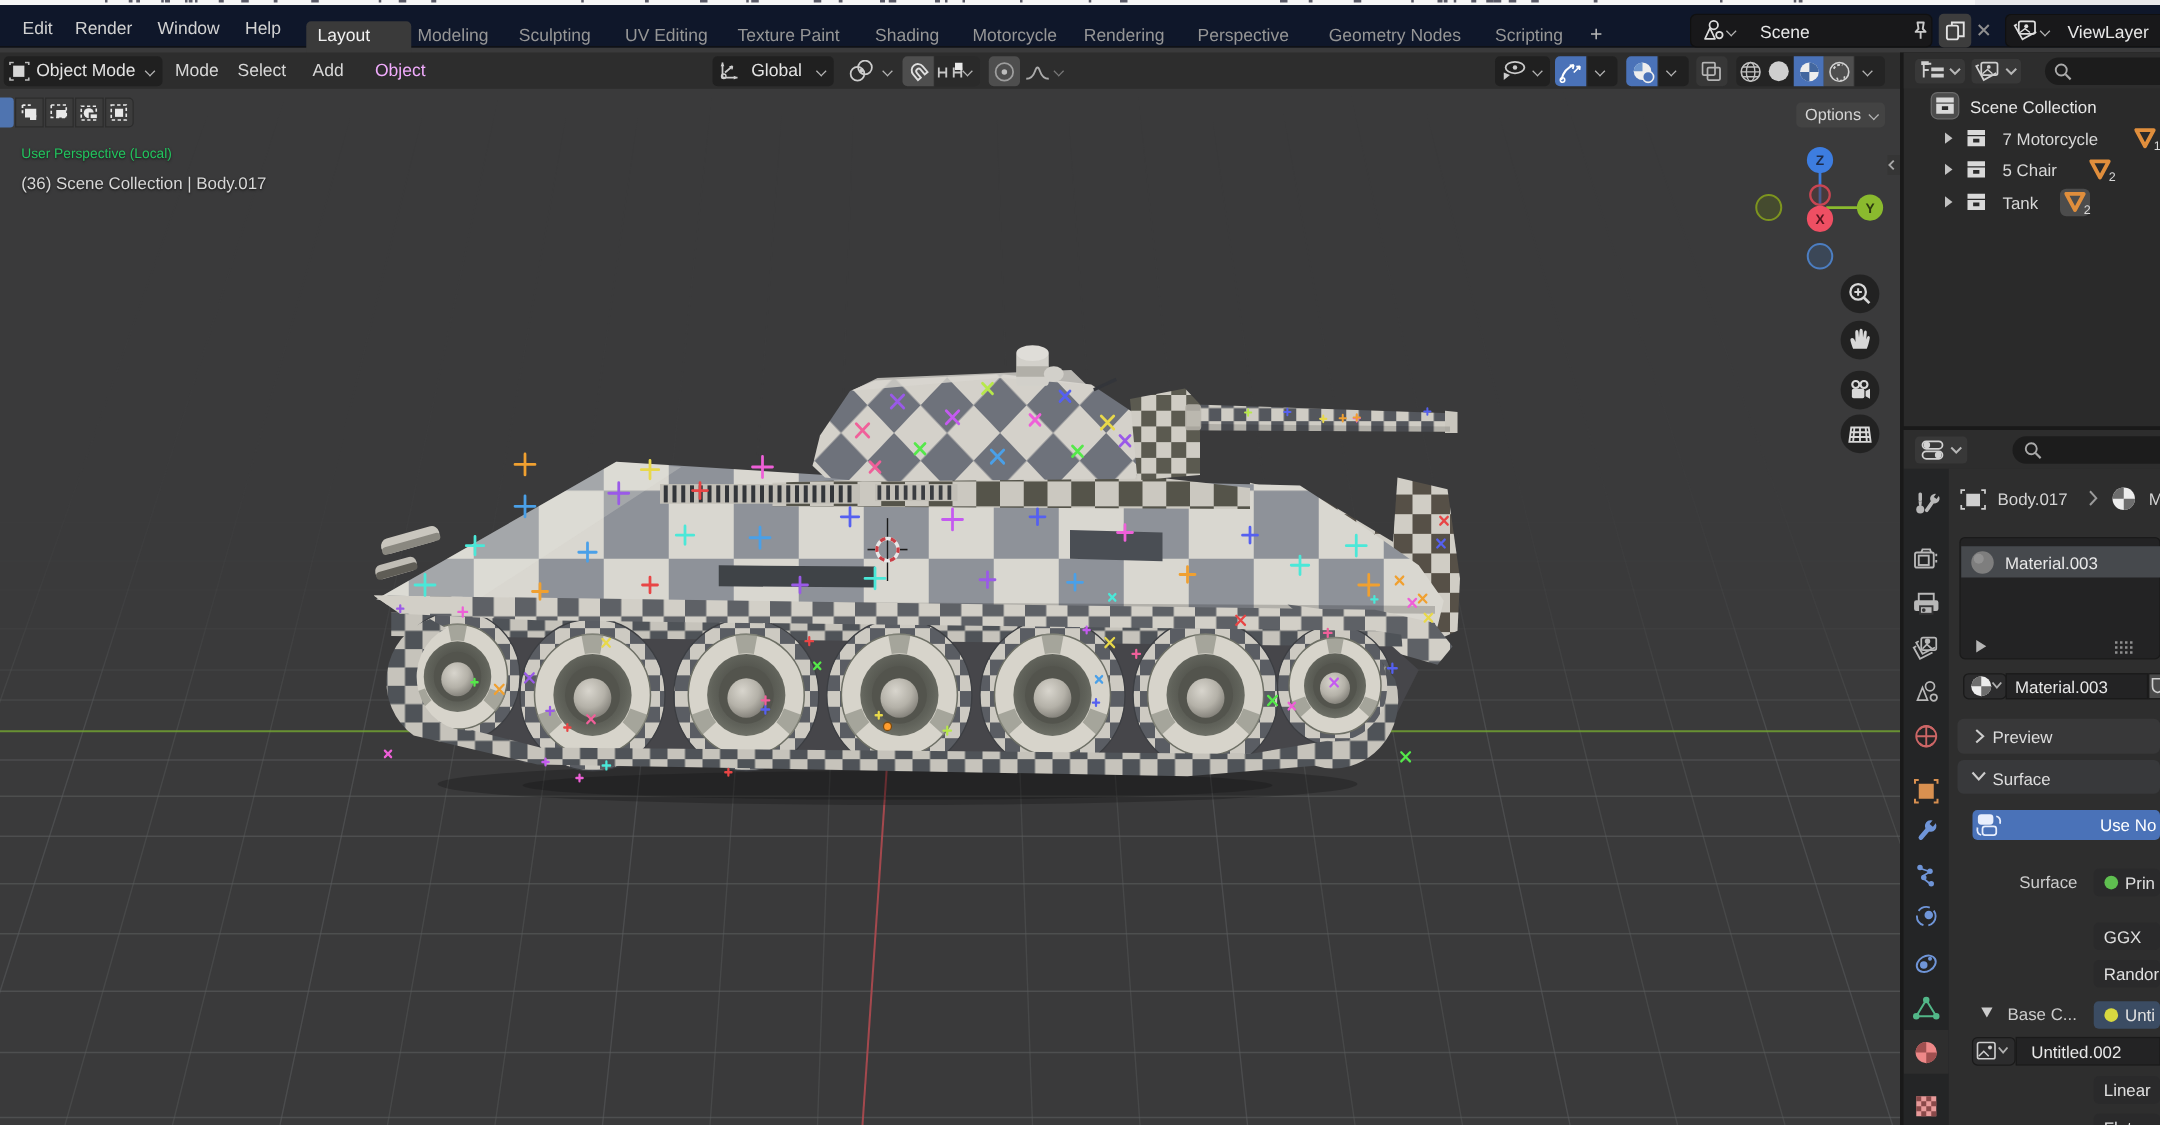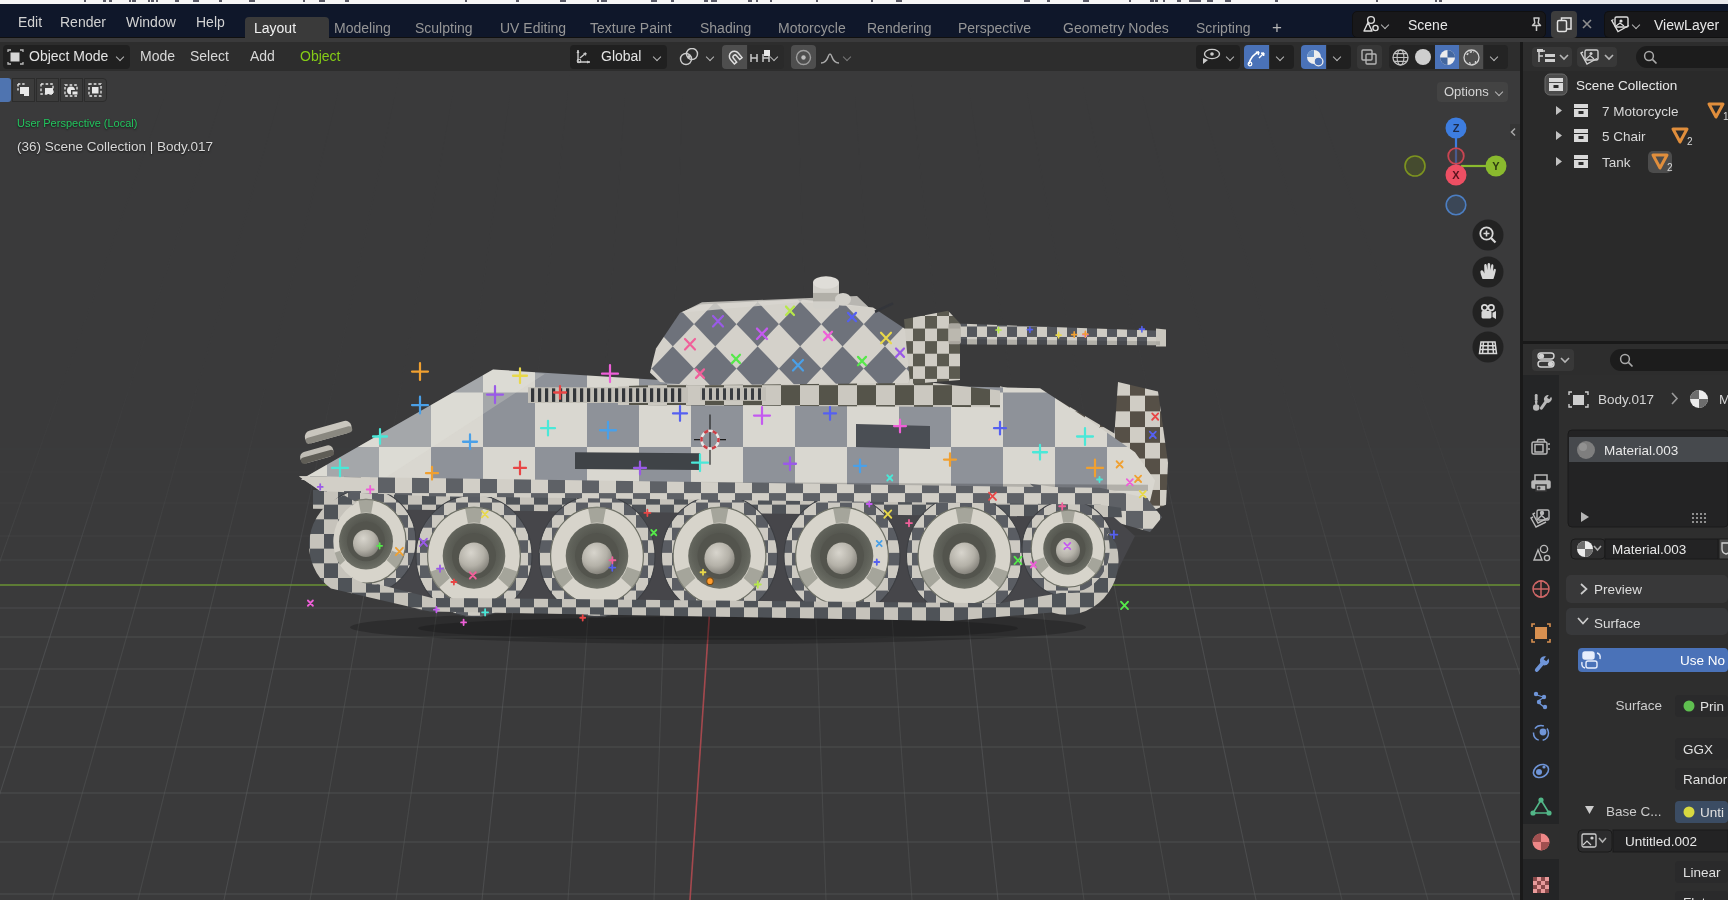--- a/index.html
+++ b/index.html
@@ -111,21 +111,21 @@
 <div class="abs" style="left:3px;top:3px;width:127px;height:24px;background:#202020;border-radius:4px"></div>
 <svg class="abs" style="left:7px;top:7px" width="17" height="16" viewBox="0 0 17 16">
 <path d="M1 3 L1 1 L4 1 M13 1 L16 1 L16 3 M16 13 L16 15 L13 15 M4 15 L1 15 L1 13" stroke="#bbb" stroke-width="1.3" fill="none"></path>
 <rect x="3.5" y="3.5" width="9" height="9" fill="#d6d6d6"></rect>
 </svg>
 <div class="abs t" style="left:29px;top:6px;color:#e3e3e3">Object Mode</div>
 <div class="abs chev" style="left:116px;top:11px"></div>
 <div class="abs t" style="left:140px;top:6px;color:#d8d8d8">Mode</div>
 <div class="abs t" style="left:190px;top:6px;color:#d8d8d8">Select</div>
 <div class="abs t" style="left:250px;top:6px;color:#d8d8d8">Add</div>
-<div class="abs t" style="left:300px;top:6px;color:#84cc16">Object</div>
+<div class="abs t" style="left:300px;top:6px;color:#f0abfc">Object</div>
 <div class="abs" style="left:570px;top:3px;width:97px;height:24px;background:#202020;border-radius:4px"></div>
 <svg class="abs" style="left:575px;top:6px" width="19" height="18" viewBox="0 0 19 18">
 <path d="M3 2 L3 14 L15 14" stroke="#ccc" stroke-width="1.4" fill="none"></path>
 <path d="M3 2 L1.5 5 L4.5 5 Z M15 14 L12 12.5 L12 15.5 Z" fill="#ccc"></path>
 <path d="M5 10 L11 5" stroke="#ccc" stroke-width="1.4"></path>
         <path d="M11 5 L8.5 5.5 M11 5 L10.5 7.5" stroke="#ccc" stroke-width="1.2"></path>
 <circle cx="4" cy="13" r="1.8" fill="none" stroke="#ccc" stroke-width="1.1"></circle>
 </svg>
 <div class="abs t" style="left:601px;top:6px;color:#e3e3e3">Global</div>
 <div class="abs chev" style="left:653px;top:11px"></div>

